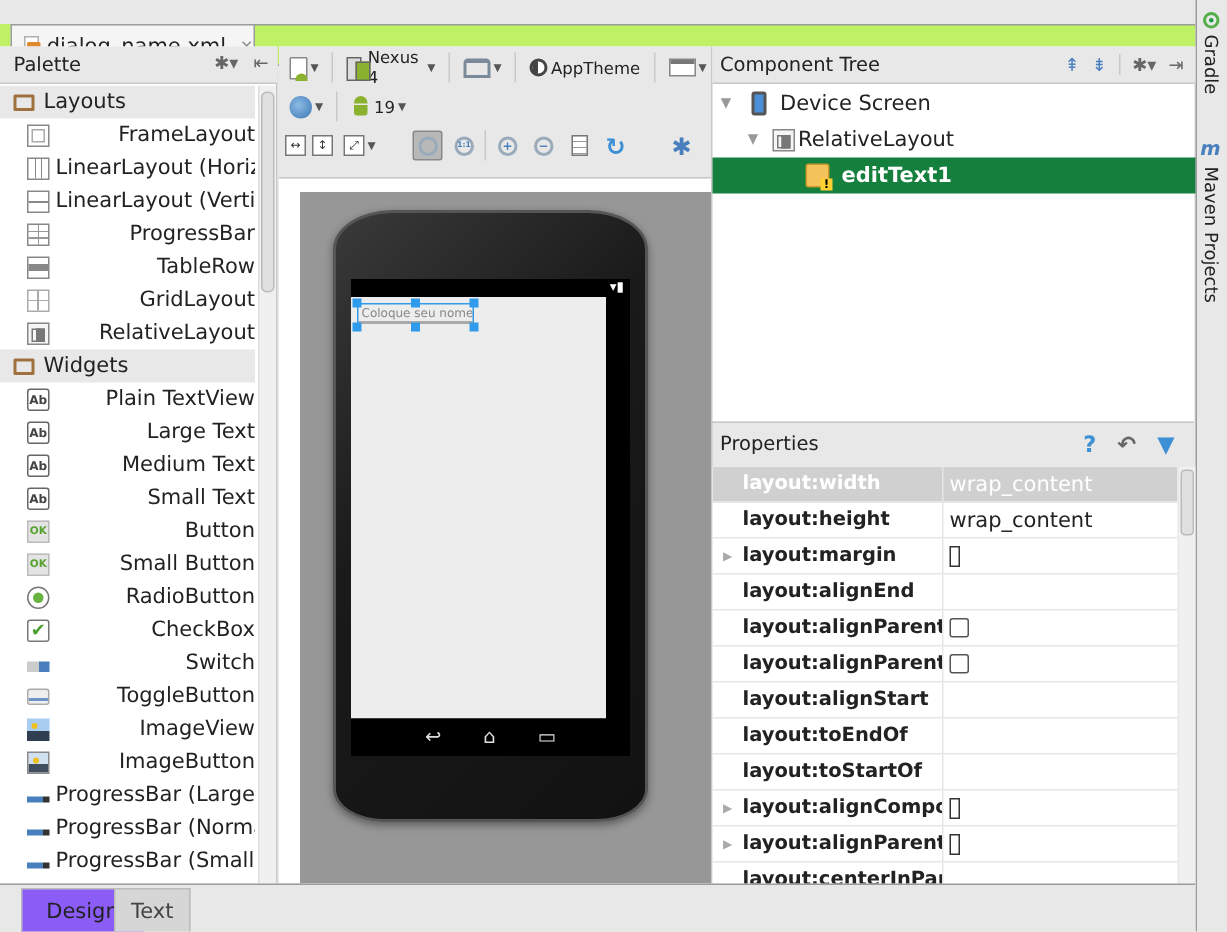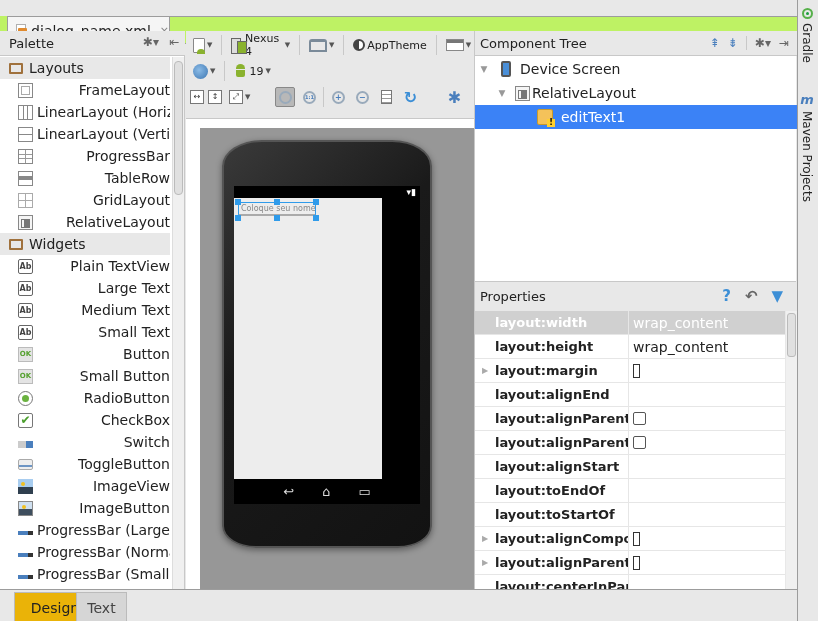--- a/index.html
+++ b/index.html
@@ -111,35 +111,35 @@
   #phone {
     position:absolute; left:22px; top:12px; width:210px; height:408px;
     background: linear-gradient(135deg, #3a3a3a 0%, #1a1a1a 40%, #121212 100%);
     border-radius: 40px 40px 34px 34px / 26px 26px 22px 22px;
     border: 2px solid #555;
     box-shadow: 0 2px 6px rgba(0,0,0,0.4);
   }
   #screen { position:absolute; left:10px; top:44px; width:186px; height:318px; background:#000; }
   #statusbar { position:absolute; left:0; top:0; width:186px; height:12px; background:#000; }
   #statusbar .icons { position:absolute; right:4px; top:1px; color:#fff; font-size:9px; }
-  #app-area { position:absolute; left:0; top:12px; width:148px; height:281px; background:#ededed; }
+  #app-area { position:absolute; left:0; top:12px; width:170px; height:281px; background:#ededed; }
   #navbar { position:absolute; left:0; top:293px; width:186px; height:25px; background:#000; display:flex; align-items:center; justify-content:center; gap:28px; color:#ddd; font-size:13px; }
   #edittext {
     position:absolute; left:4px; top:4px; width:78px; height:14px;
     border:1px solid #2f9bea; border-bottom:2px solid #aaa;
     font-family:"DejaVu Sans", sans-serif; font-size:8px; color:#888; padding-left:2px; line-height:12px; white-space:nowrap; overflow:hidden;
   }
   .handle { position:absolute; width:6px; height:6px; background:#2f9bea; }
 
   
   #tree { left: 474px; top: 31px; width: 322px; height: 250px; background:#fff; border-left:1px solid #c8c8c8; }
   #tree-header { position:absolute; left:0; top:0; width:322px; height:25px; background:#e8e8e8; border-bottom:1px solid #c8c8c8; display:flex; align-items:center; padding-left:5px; font-size:13px; }
   #tree-header .tools { position:absolute; right:8px; top:5px; display:flex; gap:8px; color:#666; font-size:12px; align-items:center; }
   .tree-row { position:absolute; left:0; width:322px; height:24px; display:flex; align-items:center; font-size:14px; }
-  .tree-row.selected { background:#3b82f6; color:#fff; font-weight:normal; }
+  .tree-row.selected { background:#15803d; color:#fff; font-weight:bold; }
   .tri { font-size:9px; color:#999; width:14px; text-align:center; }
   .dev-ico { width:10px; height:16px; border:2px solid #555; border-radius:2px; background:#4a8fd8; }
   .warn-ico { width:16px; height:16px; background:#f4c25a; border:1px solid #c99a2a; border-radius:2px; position:relative; }
   .warn-ico::after { content:"!"; position:absolute; right:-3px; bottom:-3px; font-size:8px; color:#000; background:#ffd02f; width:8px; height:8px; line-height:8px; text-align:center; font-weight:bold; }
 
   
   #props { left: 474px; top: 281px; width: 322px; height: 308px; background:#e8e8e8; border-left:1px solid #c8c8c8; border-top:1px solid #c8c8c8; }
   #props-header { position:absolute; left:0; top:0; width:322px; height:28px; display:flex; align-items:center; padding-left:5px; font-size:13px; }
   #props-header .tools { position:absolute; right:14px; top:5px; display:flex; gap:14px; align-items:center; font-size:15px; font-weight:bold; }
   #props-table { position:absolute; left:0; top:29px; width:310px; height:280px; overflow:hidden; background:#fff; }
@@ -151,21 +151,21 @@
   .pname .exp { width:20px; text-align:center; font-size:8px; color:#aaa; flex:none; }
   .pval { flex:1; display:flex; align-items:center; padding-left:4px; font-size:14px; color:#222; }
   .cb { width:13px; height:13px; border:1px solid #555; border-radius:2px; background:#fff; }
   .rect-glyph { width:7px; height:14px; border:1px solid #333; }
   #props-scroll { position:absolute; left:311px; top:29px; width:11px; height:280px; background:#f0f0f0; }
   #props-scroll .thumb { position:absolute; left:1px; top:2px; width:9px; height:44px; background:#e0e0e0; border:1px solid #bbb; border-radius:3px; }
 
   
   #bottom { left:0; top:589px; width:797px; height:32px; background:#e8e8e8; border-top:1px solid #9c9c9c; }
   .btab { position:absolute; top:2px; height:30px; display:flex; align-items:center; justify-content:center; font-size:14px; color:#222; }
-  #tab-design { left:14px; width:82px; background:#eab308; border:1px solid #bbb; border-bottom:none; }
+  #tab-design { left:14px; width:82px; background:#8b5cf6; border:1px solid #bbb; border-bottom:none; }
   #tab-text { left:76px; width:51px; background:#d6d6d6; border:1px solid #bbb; border-bottom:none; color:#444; }
 </style>
 </head>
 <body>
 
 <div id="tabbar" class="abs">
   <div class="strip-top"></div>
   <div id="file-tab">
     <span class="xml-icon"></span>
     <span>dialog_name.xml</span>

